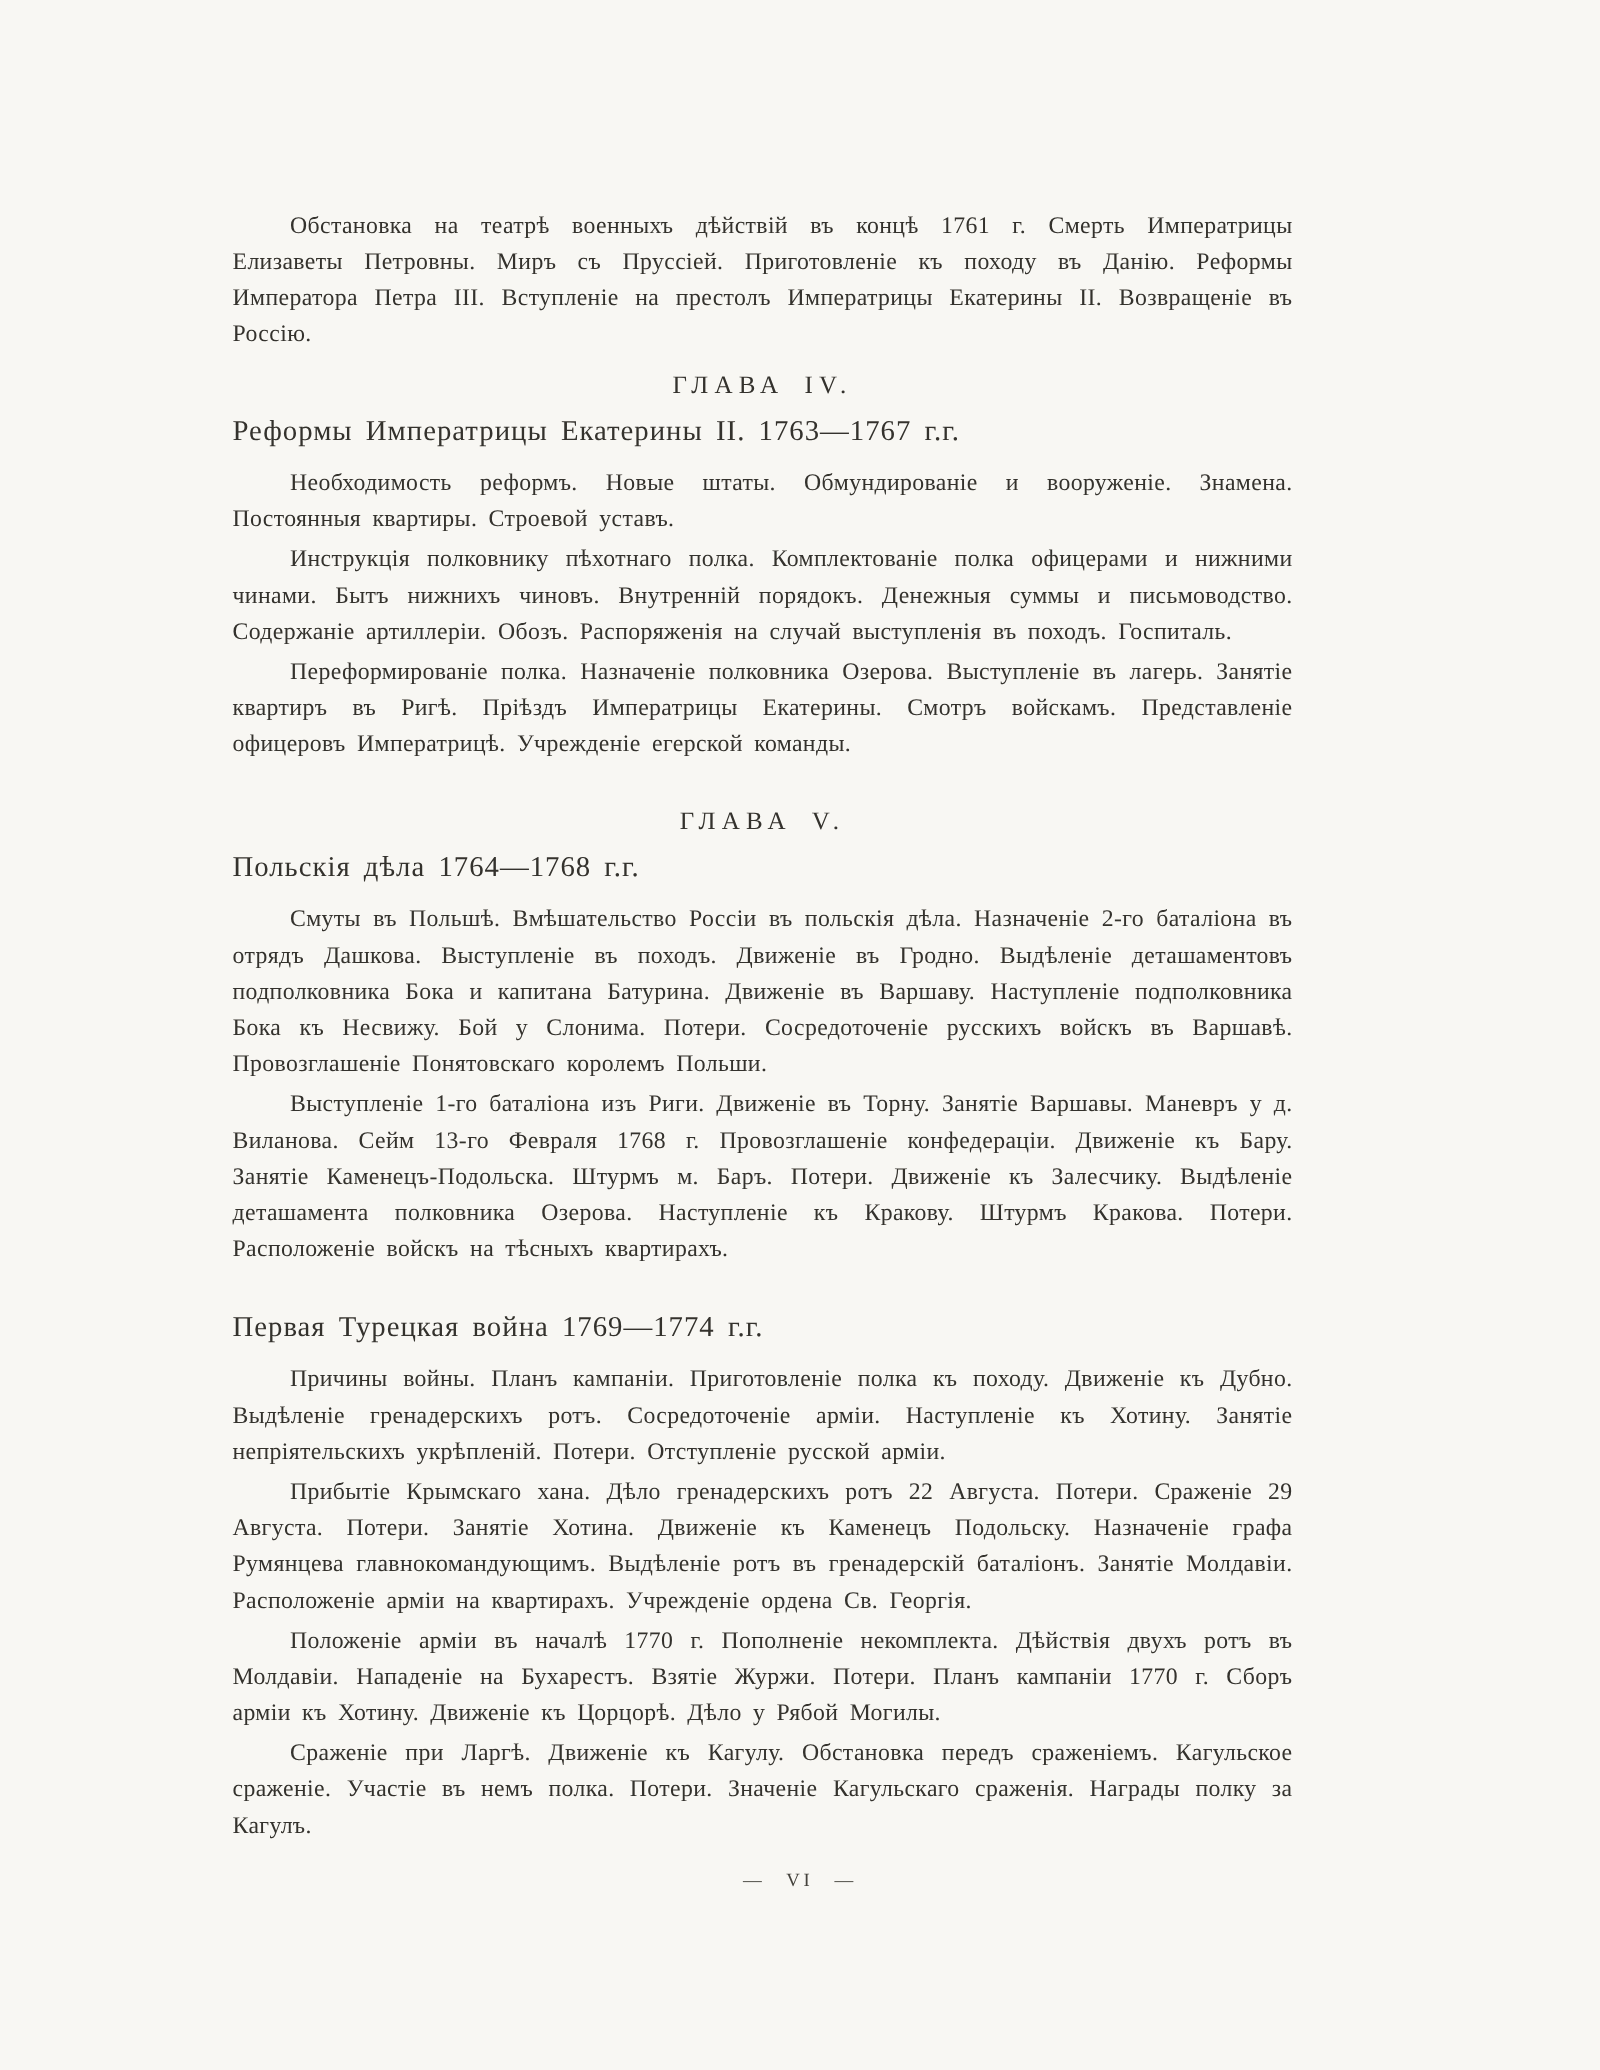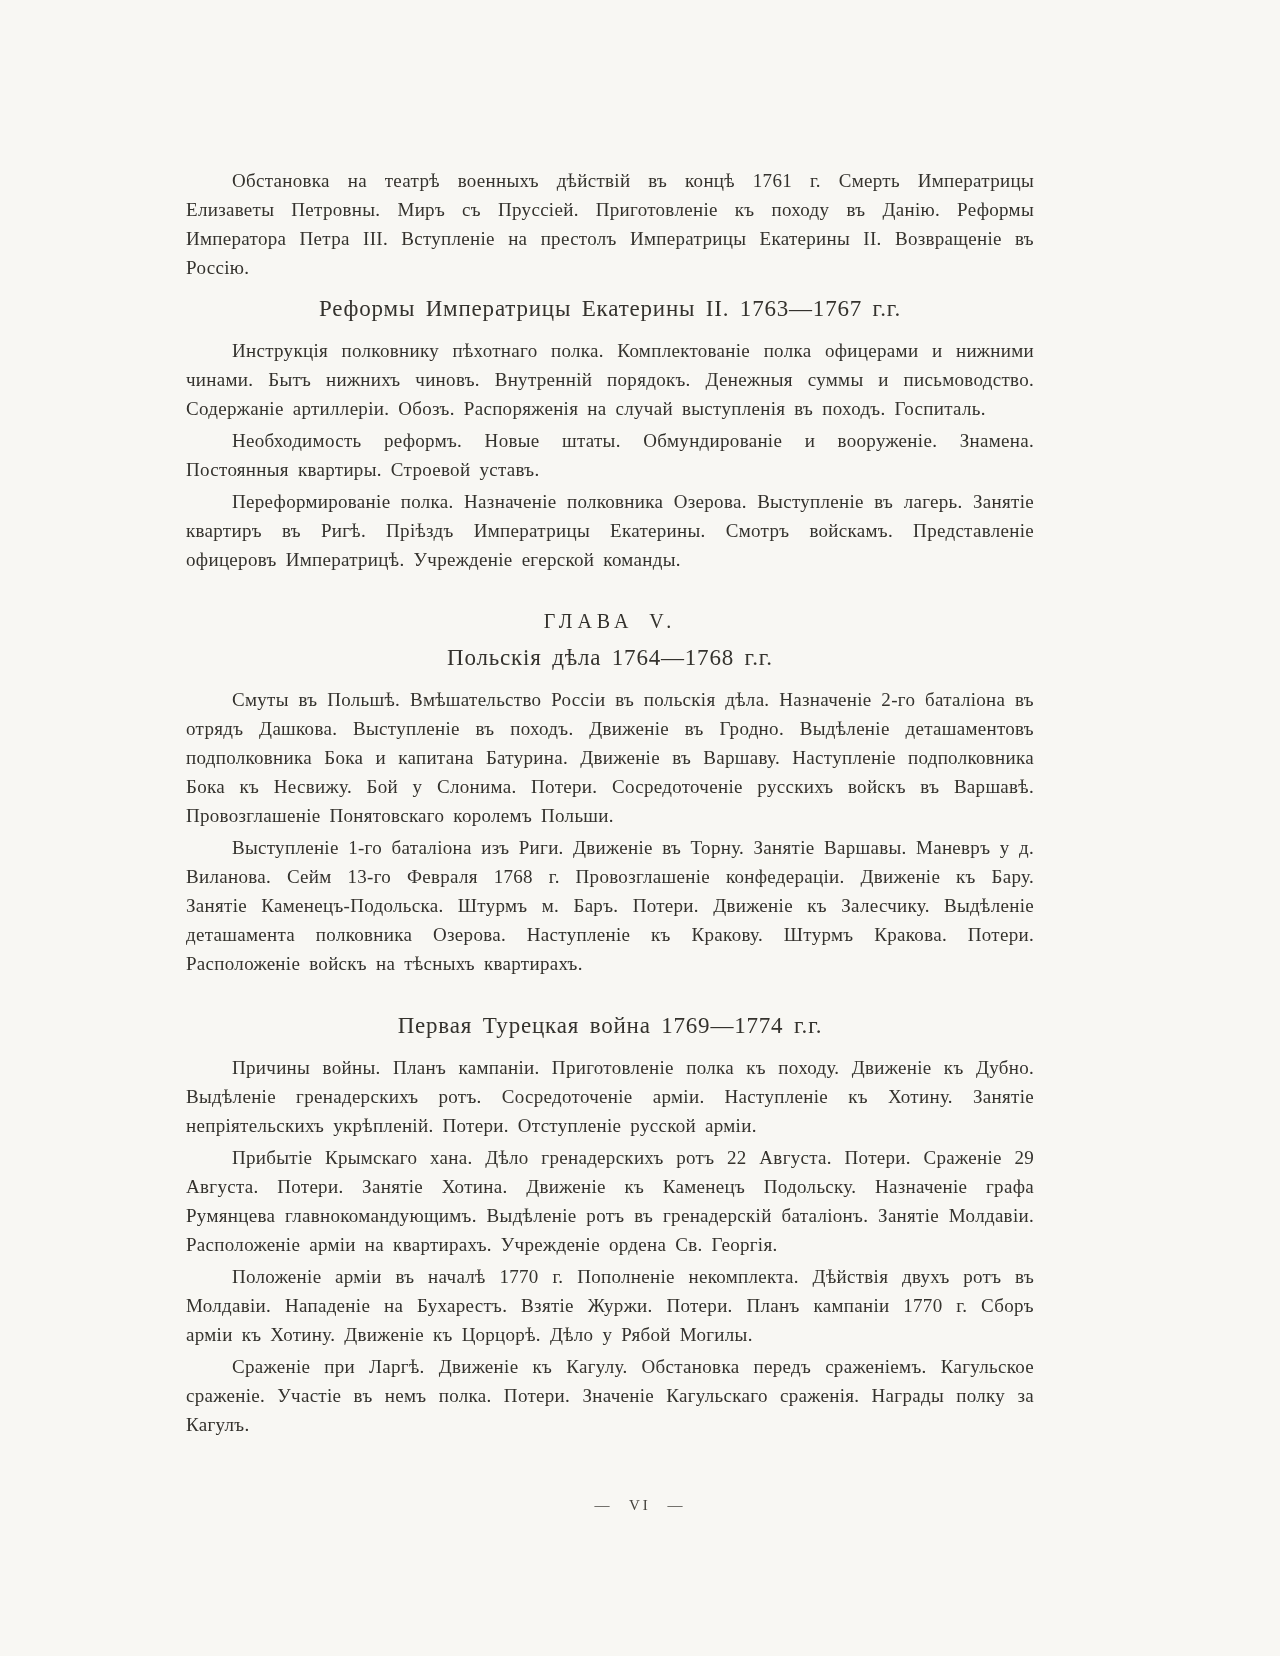--- a/index.html
+++ b/index.html
@@ -38,21 +38,20 @@
   .chapter-heading {
     margin: 0 0 7px 0;
     text-align: center;
     font-weight: normal;
     font-size: 20px;
     letter-spacing: 5px;
     word-spacing: 6px;
   }
   .chapter-subtitle {
     margin: 0 0 13px 0;
-    text-align: center;
     font-weight: normal;
     font-size: 23px;
     letter-spacing: 0.8px;
     word-spacing: 4px;
   }
   .page-footer {
     position: absolute;
     left: 0;
     bottom: 136px;
     width: 100%;
@@ -64,23 +63,24 @@
   }
 </style>
 </head>
 <body>
 
 <div class="page">
 
   <p class="body-par">Обстановка на театрѣ военныхъ дѣйствій въ концѣ 1761 г. Смерть Императрицы Елизаветы Петровны. Миръ съ Пруссіей. Приготовленіе къ походу въ Данію. Реформы Императора Петра III. Вступленіе на престолъ Императрицы Екатерины II. Возвращеніе въ Россію.</p>
 
   <section class="chapter first">
+    <h2 class="chapter-heading">ГЛАВА IV.</h2>
     <h3 class="chapter-subtitle">Реформы Императрицы Екатерины II. 1763—1767 г.г.</h3>
+    <p class="body-par">Необходимость реформъ. Новые штаты. Обмундированіе и вооруженіе. Знамена. Постоянныя квартиры. Строевой уставъ.</p>
     <p class="body-par">Инструкція полковнику пѣхотнаго полка. Комплектованіе полка офицерами и нижними чинами. Бытъ нижнихъ чиновъ. Внутренній порядокъ. Денежныя суммы и письмоводство. Содержаніе артиллеріи. Обозъ. Распоряженія на случай выступленія въ походъ. Госпиталь.</p>
-    <p class="body-par">Необходимость реформъ. Новые штаты. Обмундированіе и вооруженіе. Знамена. Постоянныя квартиры. Строевой уставъ.</p>
     <p class="body-par">Переформированіе полка. Назначеніе полковника Озерова. Выступленіе въ лагерь. Занятіе квартиръ въ Ригѣ. Пріѣздъ Императрицы Екатерины. Смотръ войскамъ. Представленіе офицеровъ Императрицѣ. Учрежденіе егерской команды.</p>
   </section>
 
   <section class="chapter">
     <h2 class="chapter-heading">ГЛАВА V.</h2>
     <h3 class="chapter-subtitle">Польскія дѣла 1764—1768 г.г.</h3>
     <p class="body-par">Смуты въ Польшѣ. Вмѣшательство Россіи въ польскія дѣла. Назначеніе 2-го баталіона въ отрядъ Дашкова. Выступленіе въ походъ. Движеніе въ Гродно. Выдѣленіе деташаментовъ подполковника Бока и капитана Батурина. Движеніе въ Варшаву. Наступленіе подполковника Бока къ Несвижу. Бой у Слонима. Потери. Сосредоточеніе русскихъ войскъ въ Варшавѣ. Провозглашеніе Понятовскаго королемъ Польши.</p>
     <p class="body-par">Выступленіе 1-го баталіона изъ Риги. Движеніе въ Торну. Занятіе Варшавы. Маневръ у д. Виланова. Сейм 13-го Февраля 1768 г. Провозглашеніе конфедераціи. Движеніе къ Бару. Занятіе Каменецъ-Подольска. Штурмъ м. Баръ. Потери. Движеніе къ Залесчику. Выдѣленіе деташамента полковника Озерова. Наступленіе къ Кракову. Штурмъ Кракова. Потери. Расположеніе войскъ на тѣсныхъ квартирахъ.</p>
   </section>
 

